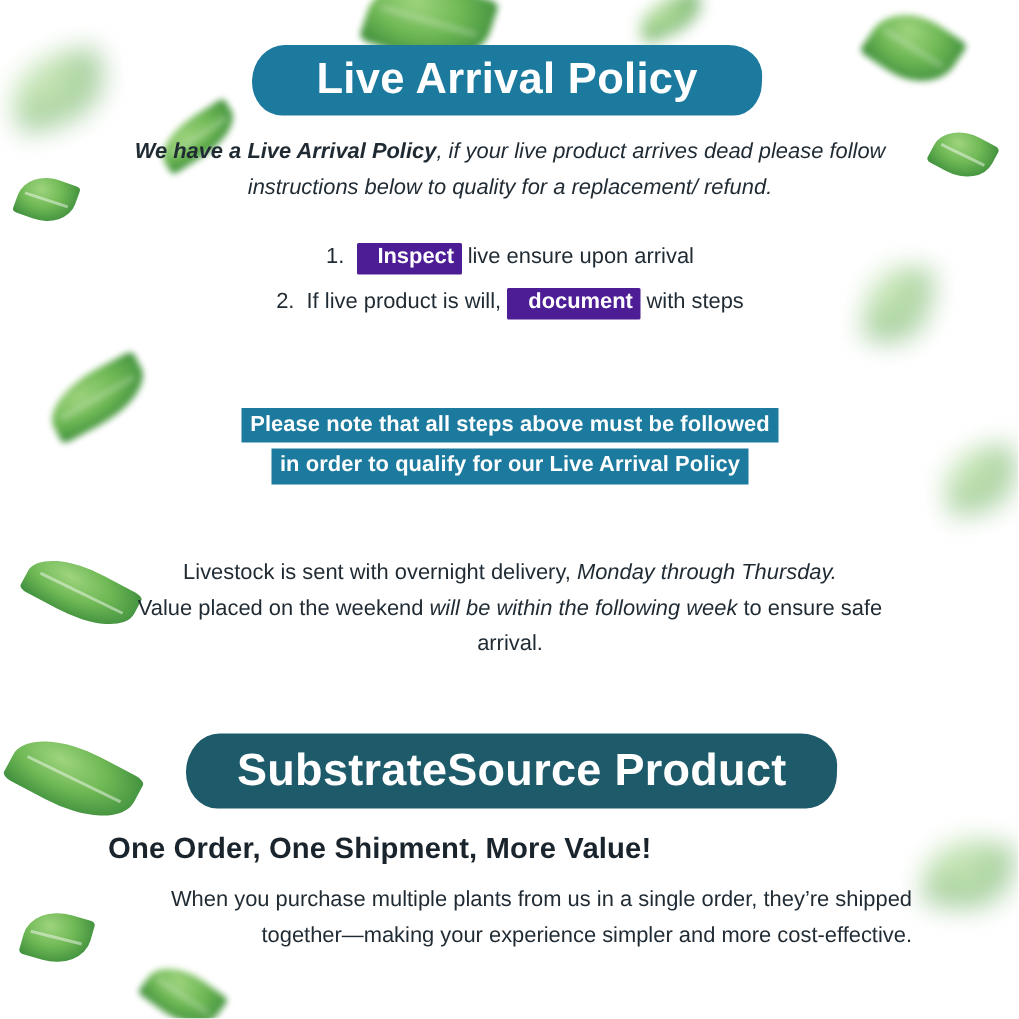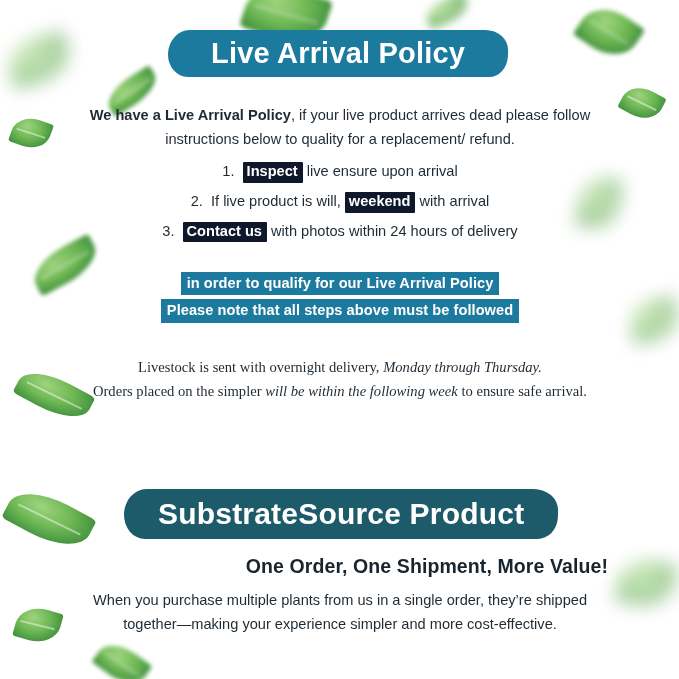--- a/index.html
+++ b/index.html
@@ -104,46 +104,47 @@
     color: #1f2a33;
     font-size: 14.6px;
     line-height: 1.62;
     font-weight: 400;
   }
   .para b { font-weight: bold; }
   .para i { font-style: italic; }
 
   #intro-para {
     left: 72px;
-    top: 104px;
+    top: 90px;
     width: 536px;
+    font-style: italic;
   }
 
   #steps-list {
     position: absolute;
     left: 86px;
     top: 162px;
     width: 508px;
     text-align: center;
     color: #1f2a33;
     font-size: 14.6px;
     line-height: 1.0;
   }
   .step-line {
     display: block;
     margin-bottom: 9px;
     white-space: nowrap;
   }
   .step-num { margin-right: 4px; }
 
   .hl-dark {
-    background: #0f172a;
+    background: #4c1d95;
     color: #ffffff;
     font-weight: bold;
-    padding: 2px 5px 3px 4px;
+    padding: 2px 5px 3px 14px;
     border-radius: 1px;
     display: inline-block;
     line-height: 1.08;
   }
 
   #note-block {
     position: absolute;
     left: 86px;
     top: 272px;
     width: 508px;
@@ -159,41 +160,41 @@
     font-weight: bold;
     font-size: 14.6px;
     padding: 3px 6px 4px 6px;
     display: inline-block;
     line-height: 1.12;
     letter-spacing: .05px;
   }
 
   #shipping-para {
     left: 72px;
-    top: 356px;
+    top: 371px;
     width: 536px;
-    font-family: Liberation Serif, serif;
   }
 
   #value-heading {
     position: absolute;
     left: 72px;
     top: 555px;
     width: 536px;
-    text-align: right;
+    text-align: left;
     color: #1a242c;
     font-size: 19.5px;
     font-weight: bold;
     letter-spacing: .1px;
   }
 
   #value-para {
     left: 72px;
     top: 589px;
     width: 536px;
+    text-align: right;
   }
 </style>
 </head>
 <body>
 
 <div id="page">
 
   <div id="leaf-layer">
 
     <div class="leaf tiny-blur" style="left:245px; top:-12px; width:82px; height:52px; transform:rotate(18deg);">
@@ -271,43 +272,38 @@
 
       <span class="step-line">
         <span class="step-num">1.</span>
         <span class="hl-dark">Inspect</span>
         <span>live ensure upon arrival</span>
       </span>
 
       <span class="step-line">
         <span class="step-num">2.</span>
         <span>If live product is will,</span>
-        <span class="hl-dark">weekend</span>
-        <span>with arrival</span>
+        <span class="hl-dark">document</span>
+        <span>with steps</span>
       </span>
 
-      <span class="step-line">
-        <span class="step-num">3.</span>
-        <span class="hl-dark">Contact us</span>
-        <span>with photos within 24 hours of delivery</span>
+    </div>
+
+    <div id="note-block">
+      <span class="note-line">
+        <span class="hl-blue">Please note that all steps above must be followed</span>
       </span>
-    </div>
-
-    <div id="note-block">
       <span class="note-line">
         <span class="hl-blue">in order to qualify for our Live Arrival Policy</span>
       </span>
-      <span class="note-line">
-        <span class="hl-blue">Please note that all steps above must be followed</span>
-      </span>
     </div>
 
     <div class="para" id="shipping-para">
       <span>Livestock is sent with overnight delivery, </span><i>Monday through Thursday.</i><br>
-      <span>Orders placed on the simpler </span><i>will be within the following week</i><span> to ensure safe arrival.</span>
+      <span>Value placed on the weekend </span><i>will be within the following week</i><span> to ensure safe arrival.</span>
     </div>
 
     <div class="banner" id="banner-substrate">
       <span class="banner-text">SubstrateSource Product</span>
     </div>
 
     <div id="value-heading">One Order, One Shipment, More Value!</div>
 
     <div class="para" id="value-para">When you purchase multiple plants from us in a single order, they’re shipped together—making your experience simpler and more cost-effective.</div>
 

